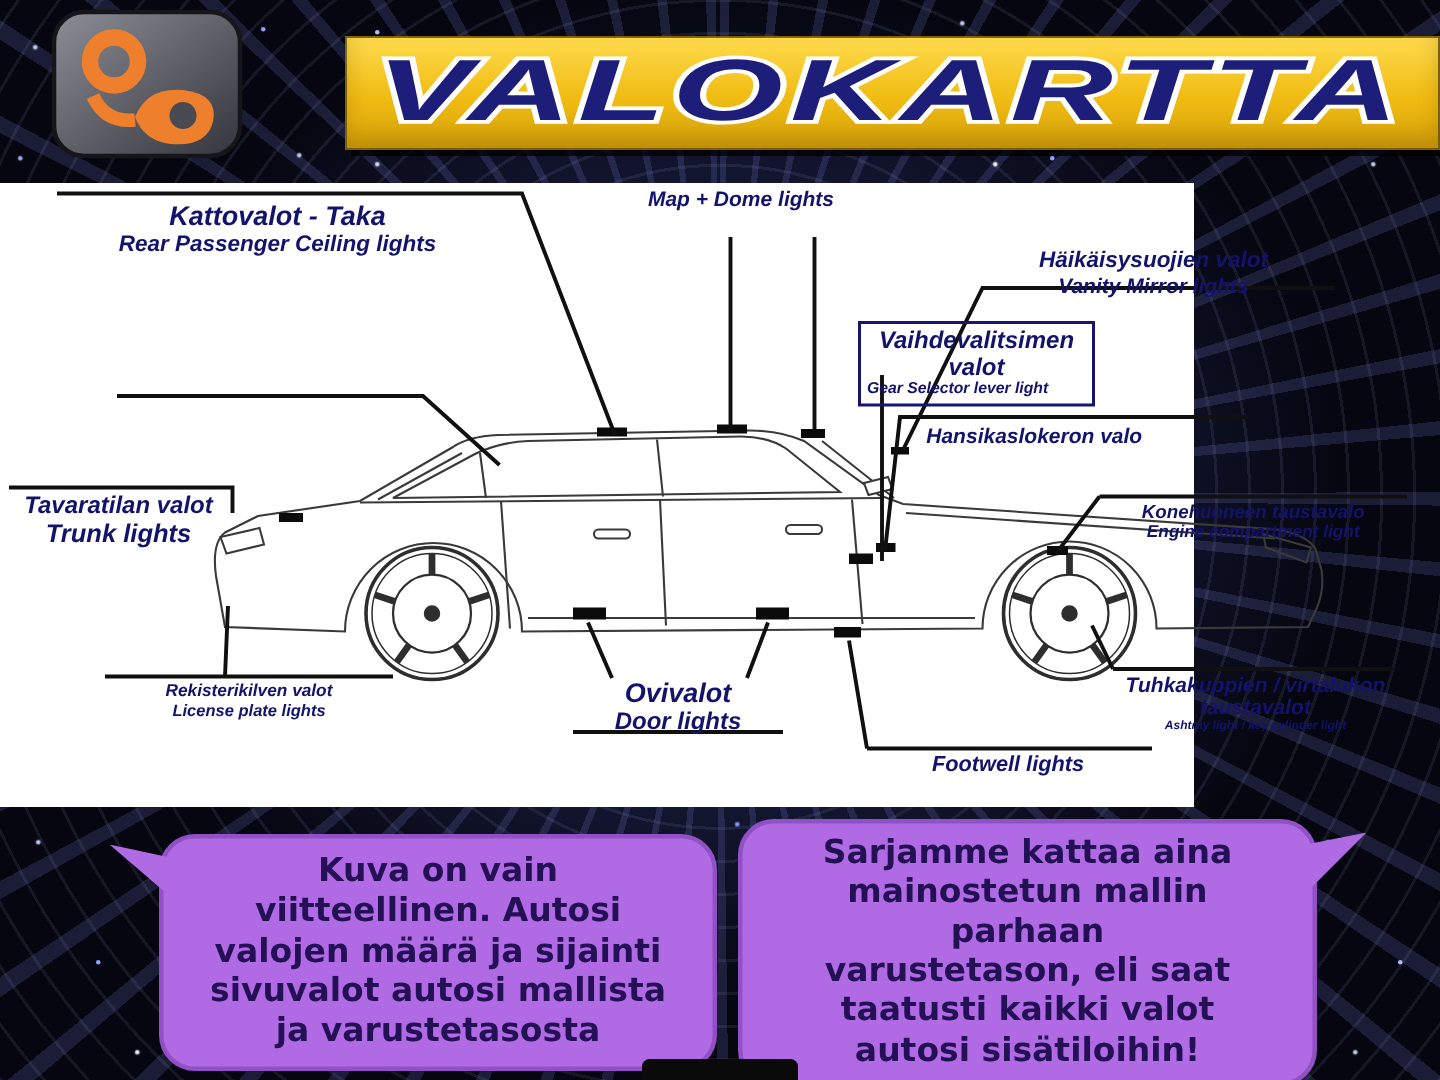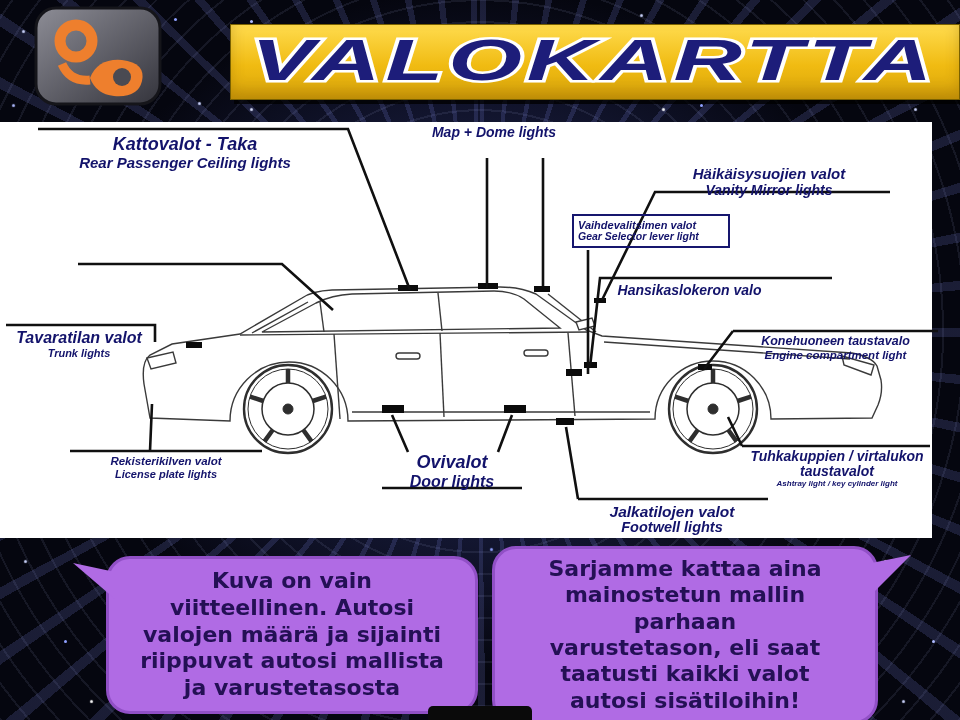--- a/index.html
+++ b/index.html
@@ -24,33 +24,33 @@
       180px 570px 1px #dfe5ff;}
 
   
   .logo{position:absolute;left:34px;top:6px;}
   .banner{position:absolute;left:230px;top:24px;width:728px;height:74px;
     background:linear-gradient(180deg,#ffdb4d 0%,#f0bb12 55%,#d9a50a 100%);
     border:1px solid #7a6100;box-shadow:4px 4px 0 rgba(0,0,0,0.75), inset 0 -8px 14px rgba(120,80,0,0.30);}
   .banner svg{display:block;}
 
   
-  .panel{position:absolute;left:0;top:122px;width:932px;height:416px;background:#ffffff;}
+  .panel{position:absolute;left:0;top:122px;width:796px;height:416px;background:#ffffff;}
   .car-svg{position:absolute;left:0;top:0;}
 
   .lbl{position:absolute;color:#13136b;font-weight:bold;font-style:italic;text-align:center;line-height:1.1;}
   .lbl span{display:block;}
   .l-rearceiling{left:20px;top:13px;width:330px;}  .l-rearceiling .fi{font-size:18px;} .l-rearceiling .en{font-size:15px;}
   .l-mapdome{left:358px;top:3px;width:272px;}      .l-mapdome .fi{font-size:15.5px;}  .l-mapdome .en{font-size:14px;}
   .l-vanity{left:645px;top:44px;width:248px;}      .l-vanity .fi{font-size:15px;}     .l-vanity .en{font-size:14px;}
   .l-gear{left:572px;top:92px;width:158px;border:2px solid #16166e;padding:3px 4px;text-align:left;box-sizing:border-box;}
-  .l-gear .fi{font-size:11px;} .l-gear .en{font-size:10.5px;}
+  .l-gear .fi{font-size:16px;text-align:center;} .l-gear .en{font-size:10.5px;}
   .l-glove{left:572px;top:161px;width:235px;}      .l-glove .fi{font-size:14px;}      .l-glove .en{font-size:13px;}
   .l-rearside{left:72px;top:113px;width:212px;}    .l-rearside .fi{font-size:12.5px;} .l-rearside .en{font-size:11.5px;}
-  .l-trunk{left:0px;top:207px;width:158px;}        .l-trunk .fi{font-size:16px;}      .l-trunk .en{font-size:11px;}
+  .l-trunk{left:0px;top:207px;width:158px;}        .l-trunk .fi{font-size:16px;}      .l-trunk .en{font-size:17px;}
   .l-license{left:66px;top:333px;width:200px;}     .l-license .fi{font-size:11.5px;}  .l-license .en{font-size:11px;}
   .l-door{left:362px;top:331px;width:180px;}       .l-door .fi{font-size:18px;}       .l-door .en{font-size:16px;}
   .l-footwell{left:572px;top:381px;width:200px;}   .l-footwell .fi{font-size:15.5px;} .l-footwell .en{font-size:14.5px;}
   .l-engine{left:728px;top:213px;width:215px;}     .l-engine .fi{font-size:12.5px;}   .l-engine .en{font-size:11.5px;}
   .l-ashtray{left:738px;top:327px;width:198px;}    .l-ashtray .fi{font-size:14px;}   .l-ashtray .en{font-size:8px;}
 
   
   .bubble{position:absolute;background:#b06be4;border:3px solid #9150c6;border-radius:24px;
     color:#241055;font-family:"DejaVu Sans",sans-serif;font-weight:bold;text-align:center;
     display:flex;align-items:center;justify-content:center;}
@@ -182,39 +182,38 @@
     </div>
     <div class="lbl l-license">
       <span class="fi">Rekisterikilven valot</span>
       <span class="en">License plate lights</span>
     </div>
     <div class="lbl l-door">
       <span class="fi">Ovivalot</span>
       <span class="en">Door lights</span>
     </div>
     <div class="lbl l-footwell">
-      <span class="fi">Jalkatilojen valot</span>
       <span class="en">Footwell lights</span>
     </div>
     <div class="lbl l-engine">
       <span class="fi">Konehuoneen taustavalo</span>
       <span class="en">Engine compartment light</span>
     </div>
     <div class="lbl l-ashtray">
       <span class="fi">Tuhkakuppien / virtalukon taustavalot</span>
       <span class="en">Ashtray light / key cylinder light</span>
     </div>
   </div>
 
   <div class="bubble bubble-left">
     <div class="tail tail-left"></div>
     <p>Kuva on vain
 viitteellinen. Autosi
 valojen määrä ja sijainti
-riippuvat autosi mallista
+sivuvalot autosi mallista
 ja varustetasosta</p>
   </div>
   <div class="bubble bubble-right">
     <div class="tail tail-right"></div>
     <p>Sarjamme kattaa aina
 mainostetun mallin
 parhaan
 varustetason, eli saat
 taatusti kaikki valot
 autosi sisätiloihin!</p>

